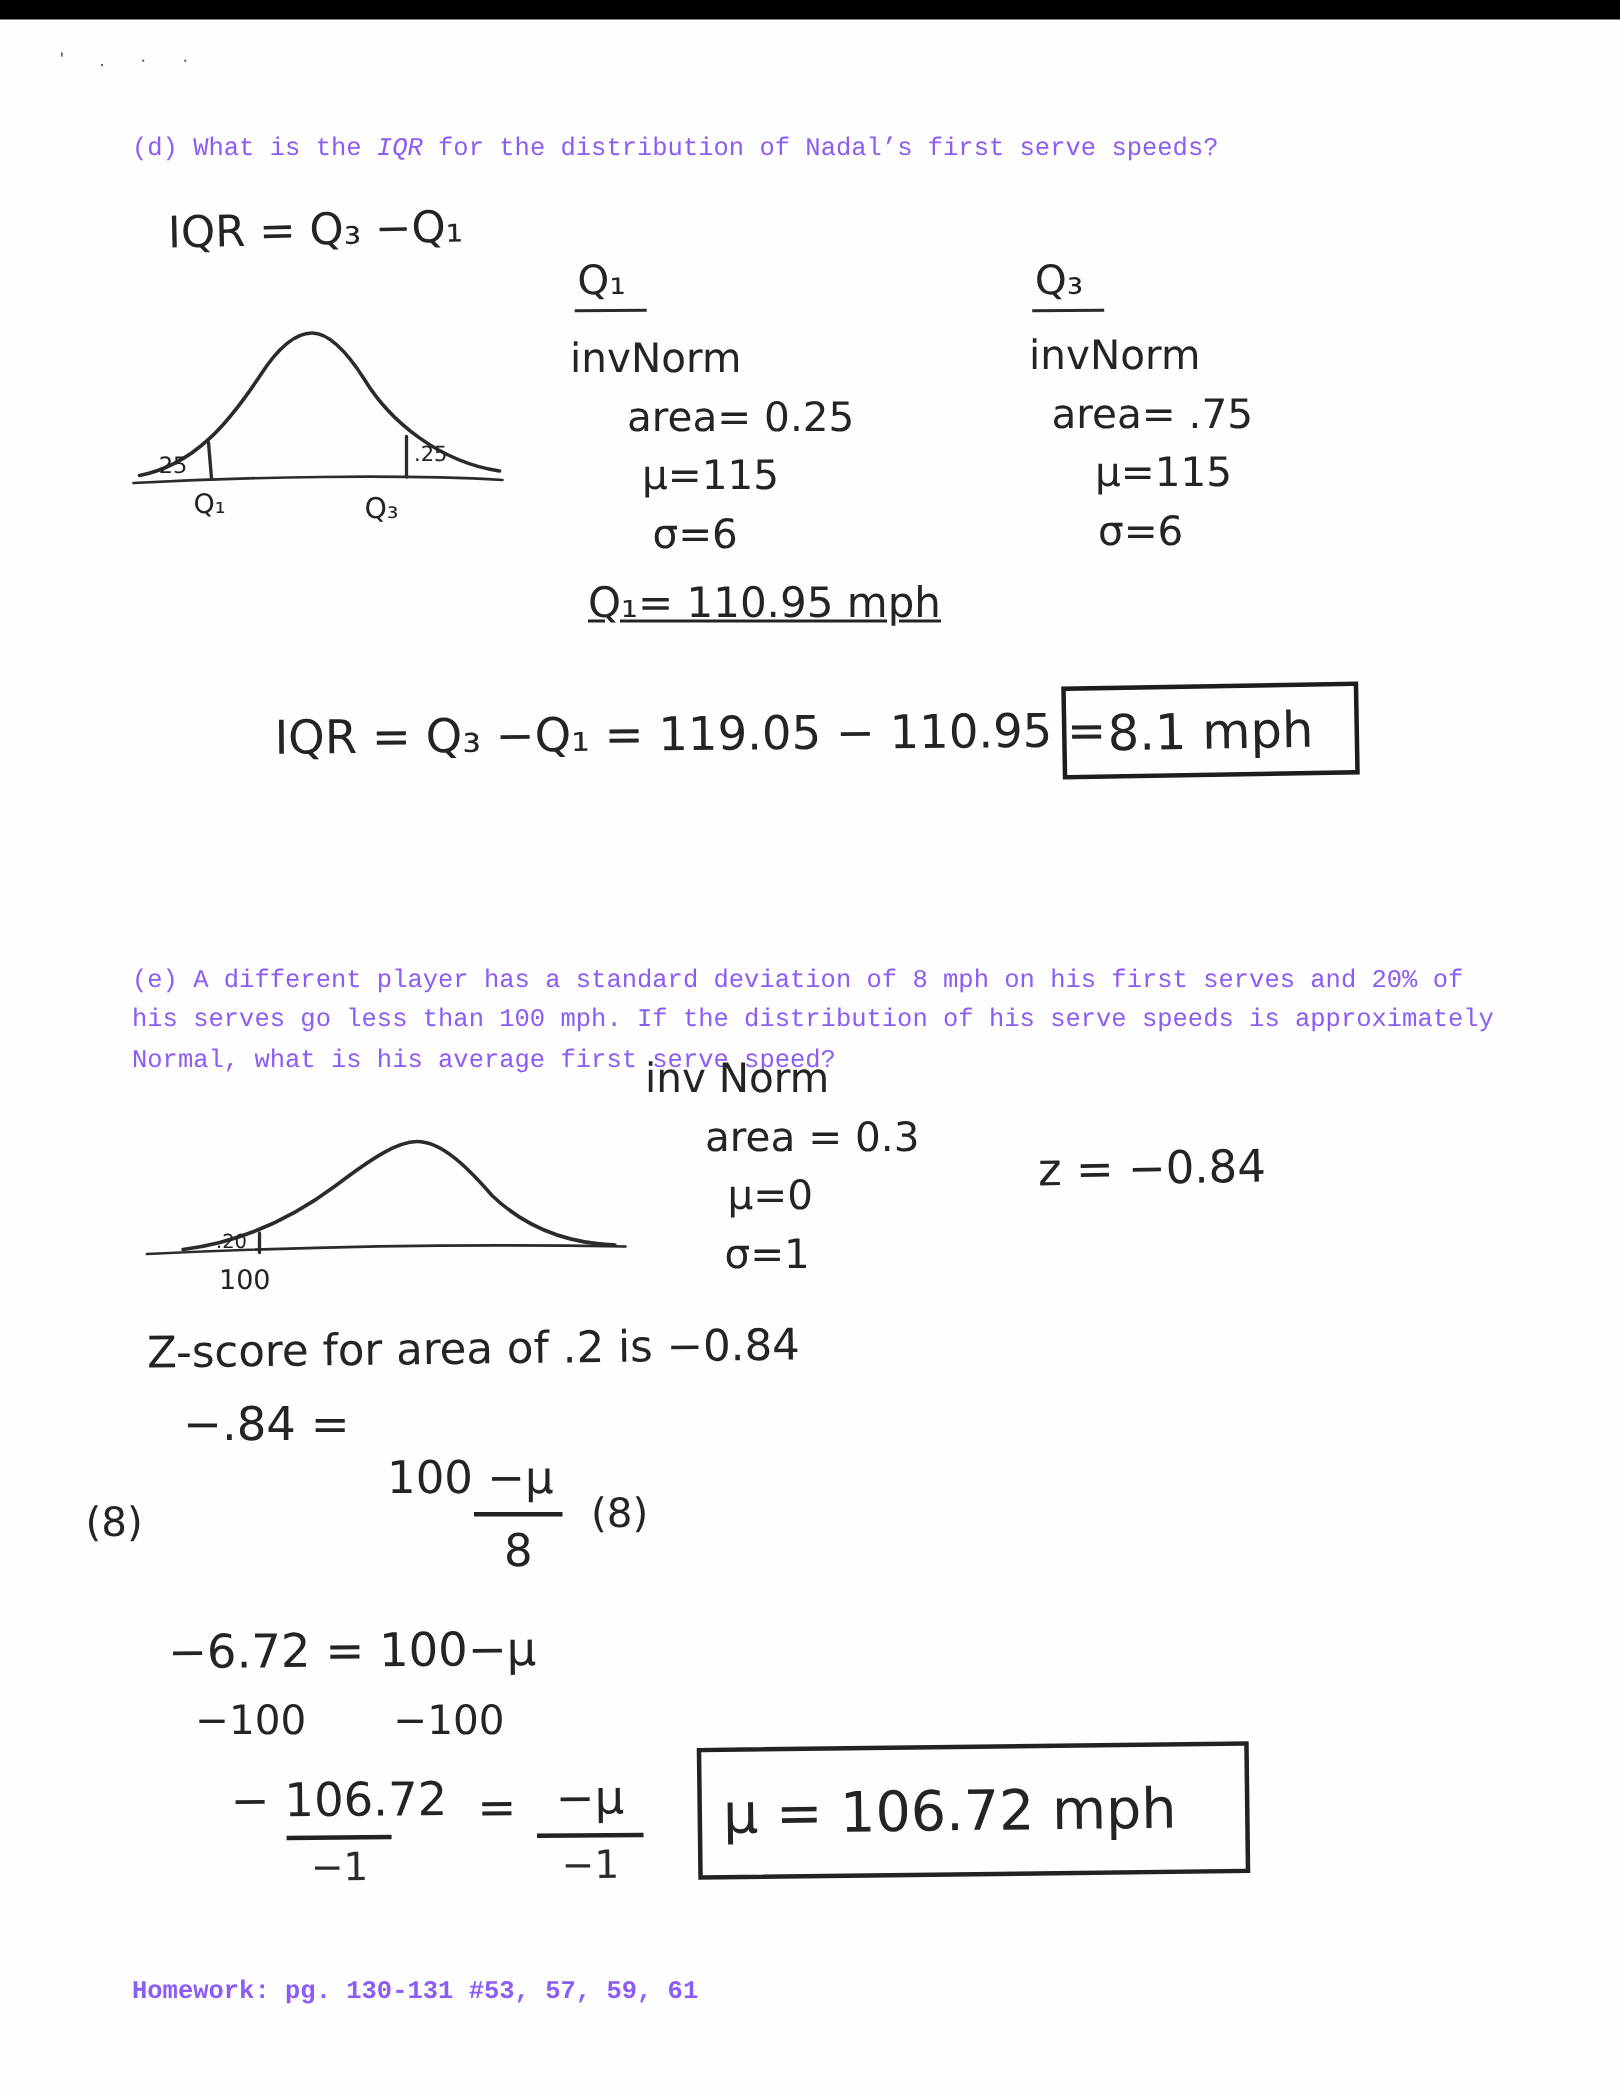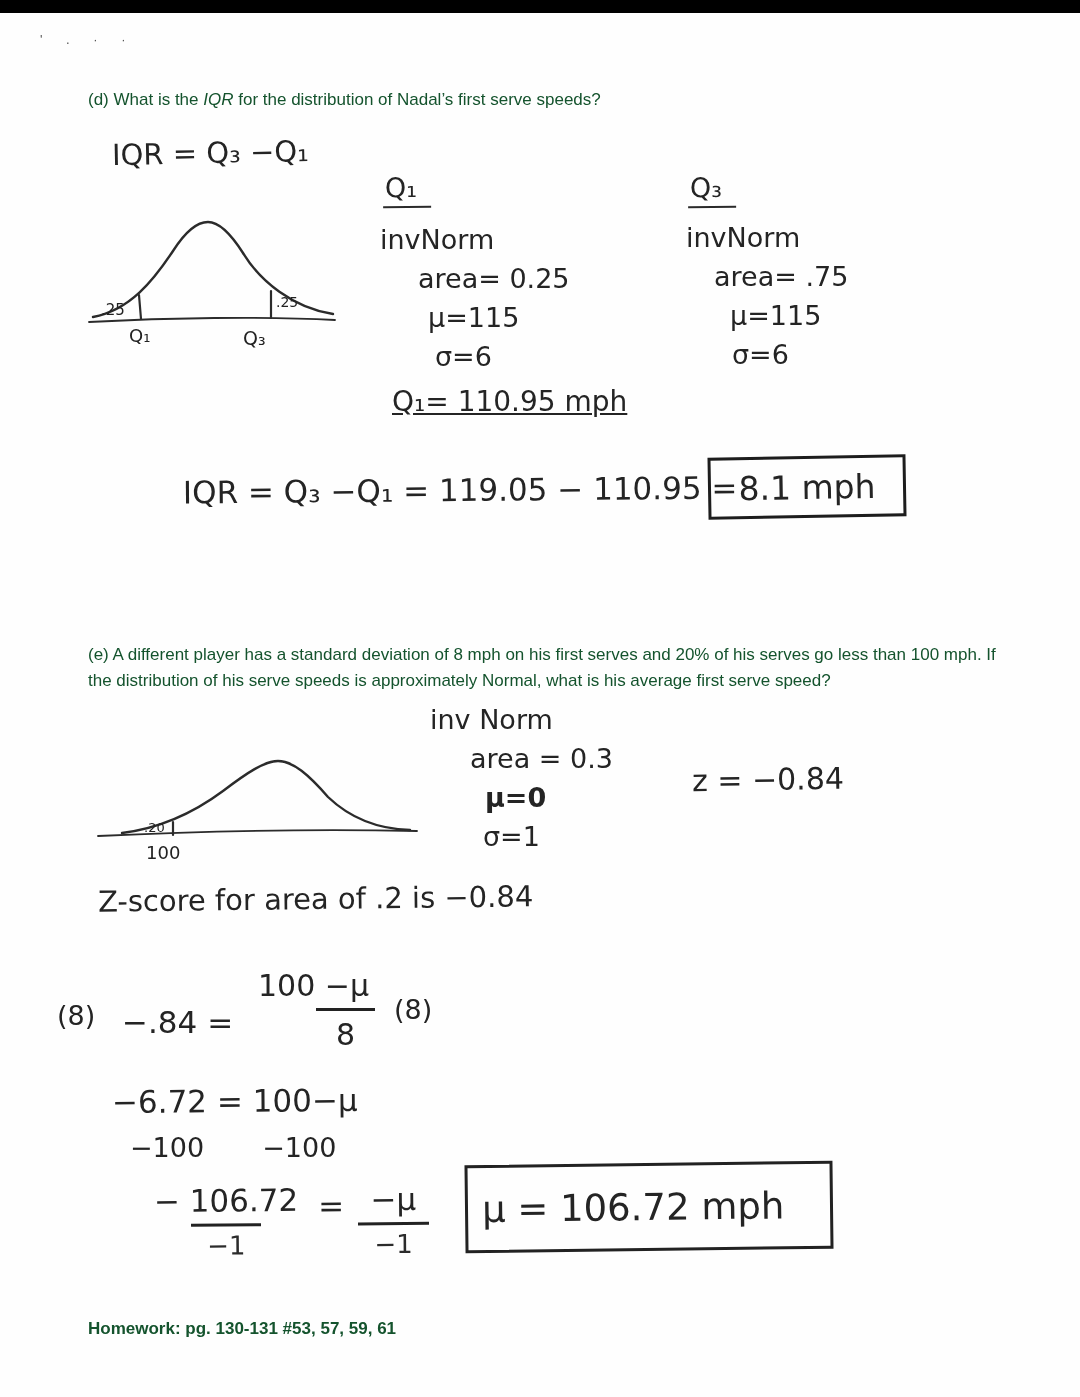--- a/index.html
+++ b/index.html
@@ -1,50 +1,50 @@
 <!DOCTYPE html>
 <html><head>
 <meta charset="utf-8">
 <style>
   * { margin:0; padding:0; box-sizing:border-box; }
   html,body { background:#ffffff; }
   body { font-family:"Liberation Sans", sans-serif; }
   .page { position:relative; width:1080px; height:1397px; background:#fefefe; margin:0 auto; overflow:hidden; }
   .topbar { position:absolute; top:0; left:0; width:100%; height:13px; background:#000; }
   .abs { position:absolute; }
-  .printed { font-family:Liberation Sans, sans-serif; color:#14532d; font-size:17px; }
+  .printed { font-family:Liberation Mono, monospace; color:#8b5cf6; font-size:17px; }
   .hand { font-family:"DejaVu Sans", sans-serif; color:#242424; }
   .scanmarks { color:#555; font-size:13px; letter-spacing:10px; }
 
   .qd-italic { font-style:italic; }
 
   .formula-iqr { font-size:29px; transform:rotate(-1.2deg); }
 
   .colhdr { font-size:27px; border-bottom:2.5px solid #2a2a2a; padding:0 14px 3px 2px; transform:rotate(-0.5deg); }
 
   .col { position:absolute; }
   .col .line { font-size:27px; line-height:39px; white-space:nowrap; }
   .col1 .line:nth-child(2){ margin-left:38px; }
   .col1 .line:nth-child(3){ margin-left:48px; }
   .col1 .line:nth-child(4){ margin-left:55px; }
   .col1 .result { margin-left:12px; margin-top:9px; font-size:28px; }
-  .col2 .line:nth-child(2){ margin-left:28px; }
+  .col2 .line:nth-child(2){ margin-left:15px; }
   .col2 .line:nth-child(3){ margin-left:44px; }
   .col2 .line:nth-child(4){ margin-left:46px; }
   .col2 .result { margin-left:18px; margin-top:9px; font-size:28px; }
   .col .result { white-space:nowrap;text-decoration:underline; }
 
   .iqr-calc { font-size:31px; white-space:nowrap; transform:rotate(-0.5deg); }
   .ansbox-d { width:198px; height:62px; border:3px solid #1d1d1d; transform:rotate(-1deg);
               display:flex; align-items:center; justify-content:center; font-size:33px; }
 
   .question-e { width:928px; line-height:1.55; }
 
   .colE .line:nth-child(2){ margin-left:40px; }
-  .colE .line:nth-child(3){ margin-left:55px;font-weight:bold; }
+  .colE .line:nth-child(3){ margin-left:55px; }
   .colE .line:nth-child(4){ margin-left:53px; }
   .z-val { font-size:30px; transform:rotate(-1deg); }
 
   .zscore-note { font-size:29px; transform:rotate(-0.7deg); white-space:nowrap; }
 
   .mult { font-size:27px; }
   .eq-lhs { font-size:31px; white-space:nowrap; }
   .frac { display:inline-flex; flex-direction:column; align-items:center; }
   .frac .num { font-size:30px; padding:0 6px 5px; white-space:nowrap; }
   .frac .den { font-size:30px; border-top:3px solid #222; padding:6px 20px 0; white-space:nowrap; }
@@ -129,21 +129,21 @@
     <path class="axis" d="M6 98 C 110 93, 220 91, 325 93"></path>
     <path class="curve" d="M30 95 C 62 91, 96 79, 131 53 C 156 34, 173 23, 186 23 C 201 23, 217 37, 236 59 C 259 81, 287 91, 318 92"></path>
     <path class="vline" d="M81 84 L81 97"></path>
     <text x="52" y="94" font-size="13">.20</text>
     <text x="54" y="121" font-size="18">100</text>
   </svg>
 
   <div class="abs hand zscore-note" style="left:98px; top:882px;">Z-score for area of .2 is  −0.84</div>
 
   <div class="abs hand mult" style="left:57px; top:1000px;">(8)</div>
-  <div class="abs hand eq-lhs" style="left:122px; top:1004px;">−.84 =</div>
+  <div class="abs hand eq-lhs" style="left:122px; top:932px;">−.84 =</div>
   <div class="abs hand frac" style="left:252px; top:968px;align-items:flex-end;">
     <div class="num">100 −μ</div>
     <div class="den">8</div>
   </div>
   <div class="abs hand mult" style="left:394px; top:994px;">(8)</div>
 
   <div class="abs hand step2" style="left:112px; top:1083px;">−6.72 =  100−μ</div>
 
   <div class="abs hand step3" style="left:130px; top:1132px;">
     <span>−100</span>

